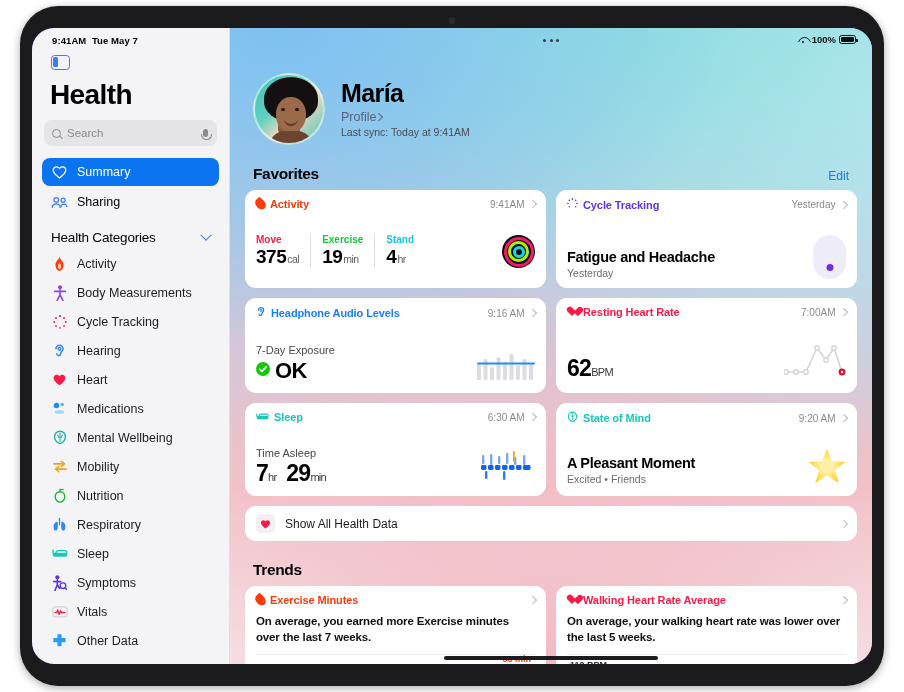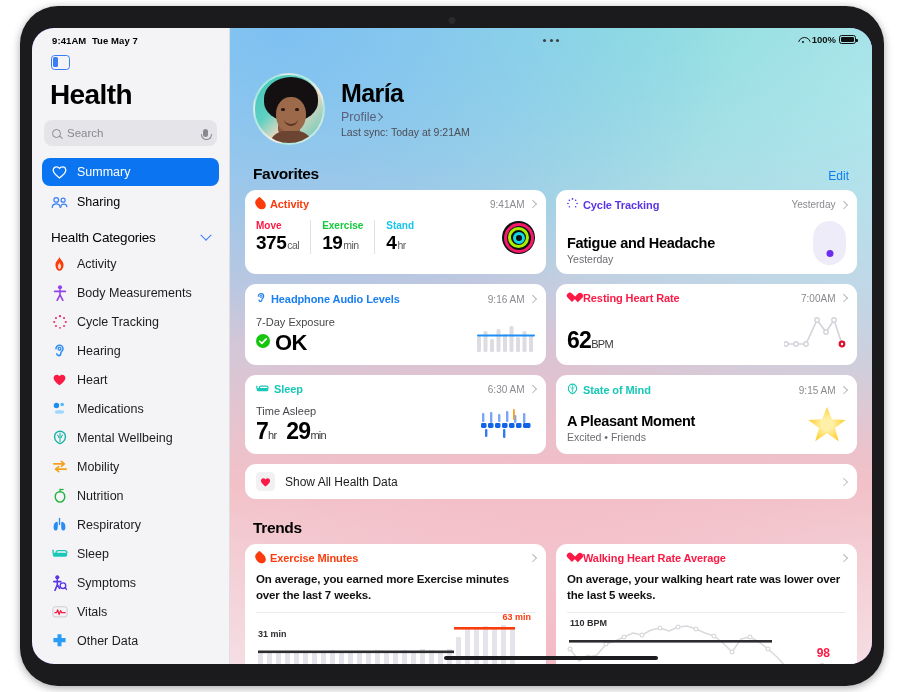--- a/index.html
+++ b/index.html
@@ -131,21 +131,21 @@
   .sec-head { display:flex; align-items:flex-end; justify-content:space-between; margin:20px 8px 7px 8px; }
   .sec-head .t { font-size:15.5px; font-weight:bold; color:#000; letter-spacing:-.35px; }
   .sec-head .a { font-size:12px; color:#0d7cf2; cursor:pointer; }
 
   .grid { display:grid; grid-template-columns:1fr 1fr; gap:10px; }
   .card { background:#fff; border-radius:11px; padding:8px 11px 9px 11px; cursor:pointer; }
 
   .card-top { display:flex; align-items:center; justify-content:space-between; }
   .card-title { display:flex; align-items:center; gap:5px; font-size:11px; font-weight:bold; letter-spacing:-.1px;}
   .card-time { display:flex; align-items:center; gap:5px; font-size:10px; color:#8a8a8f; }
-  .card-body { display:flex; align-items:flex-end; justify-content:space-between; margin-top:10px; }
+  .card-body { display:flex; align-items:flex-end; justify-content:space-between; margin-top:24px; }
 
   .metrics { display:flex; }
   .metric { padding-right:11px; margin-right:11px; border-right:1px solid #e0e0e5; }
   .metric:last-child { border-right:none; padding-right:0; margin-right:0; }
   .metric .lab { font-size:10px; font-weight:bold; margin-bottom:1px; }
   .metric .val { font-size:19px; font-weight:bold; color:#000; letter-spacing:-.5px; }
   .metric .unit { font-size:10.5px; color:#5c5c60; font-weight:normal; margin-left:1px;}
 
   .big-val { font-size:23px; font-weight:bold; color:#000; letter-spacing:-.7px; }
   .big-unit { font-size:11px; color:#3a3a3e; font-weight:normal; }
@@ -397,21 +397,21 @@
               <div class="e2"></div>
             <div class="smile"></div>
               <div class="body"></div>
           </div>
           <div>
             <div id="p-name">María</div>
             <div id="p-profile">
               <span>Profile</span>
               <span class="chev-sm"></span>
             </div>
-            <div id="p-sync">Last sync: Today at 9:21AM</div>
+            <div id="p-sync">Last sync: Today at 9:41AM</div>
           </div>
         </div>
 
         <div class="sec-head">
           <span class="t">Favorites</span>
           <span class="a">Edit</span>
         </div>
 
         <div class="grid">
 
@@ -612,21 +612,21 @@
           <div class="card">
             <div class="card-top">
               <div class="card-title" style="color:#17c8b6">
                 <span><svg width="11" height="12" viewBox="0 0 16 17">
                       <path d="M8 1.4C4.6 1.4 2 4 2 7.4c0 3.6 2.6 6.6 6 8 3.4-1.4 6-4.4 6-8C14 4 11.4 1.4 8 1.4z" fill="none" stroke="#17c8b6" stroke-width="1.6"></path>
                       <path d="M8 3.2v9.8M5.2 5.6c1 .8 1.6 1.7 1.6 2.7M10.8 5.6c-1 .8-1.6 1.7-1.6 2.7" stroke="#17c8b6" stroke-width="1.1" fill="none" stroke-linecap="round"></path>
                     </svg></span>
                 <span>State of Mind</span>
               </div>
               <div class="card-time">
-                <span>9:15 AM</span>
+                <span>9:20 AM</span>
                 <span class="chev-sm" style="color:#b4b4bb"></span>
               </div>
             </div>
             <div class="card-body">
               <div>
                 <div class="hl">A Pleasant Moment</div>
                 <div class="hl-sub">Excited • Friends</div>
               </div>
               <div class="star"></div>
             </div>

